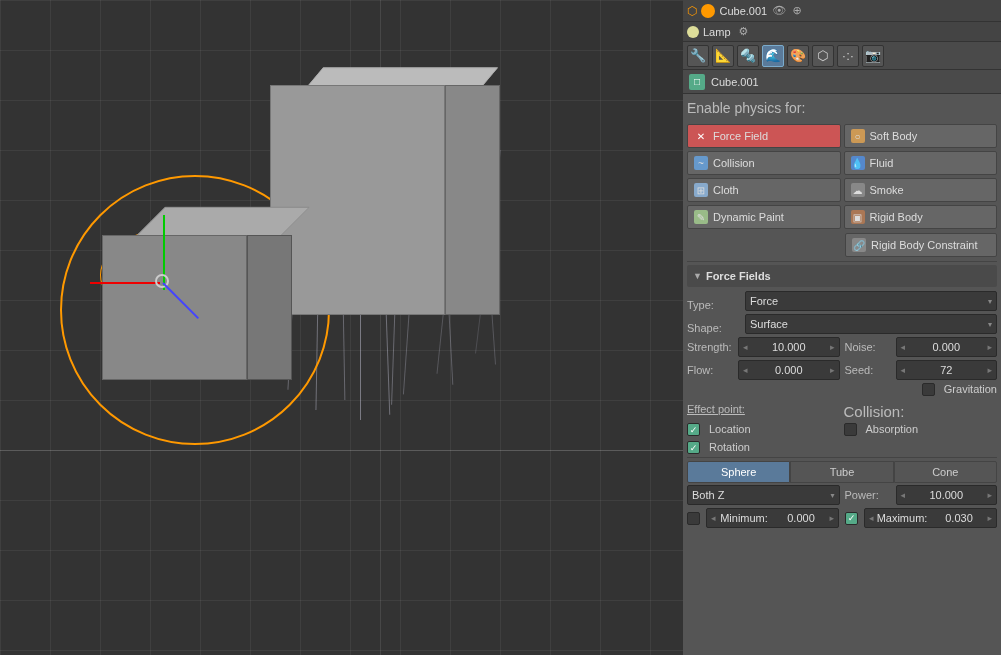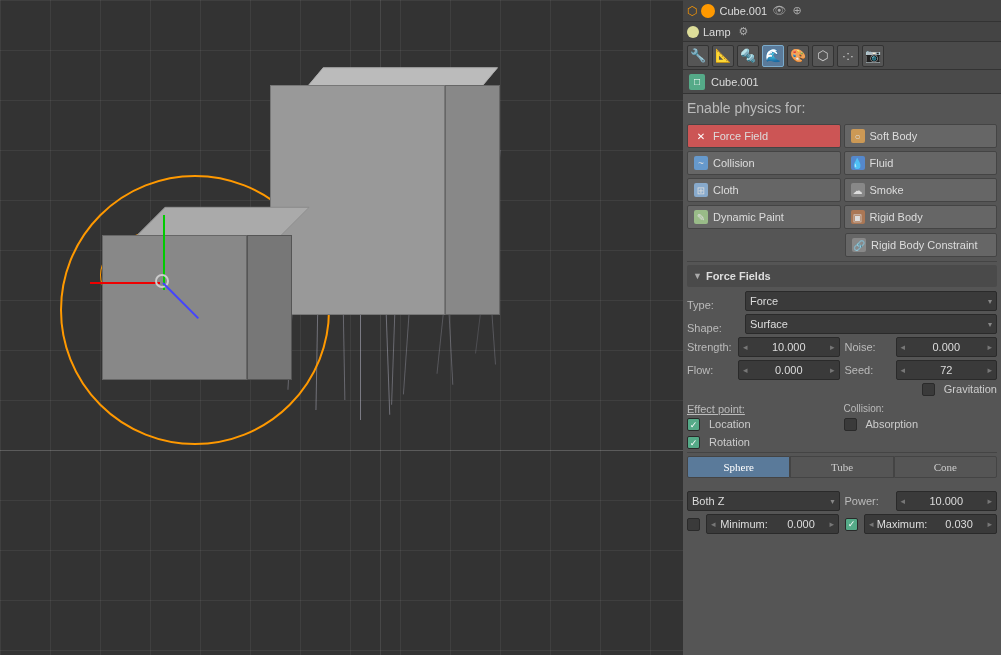--- a/index.html
+++ b/index.html
@@ -468,22 +468,21 @@
     }
 
     
     .falloff-label {
       font-size: 11px;
       color: #bbb;
       margin-bottom: 3px;
     }
     .btn-group {
       display: flex;
-      margin-bottom: 13px;
-      font-family: Liberation Serif, serif;
+      margin-bottom: 2px;
     }
     .btn-group-item {
       flex: 1;
       height: 22px;
       background: #555;
       border: 1px solid #444;
       display: flex;
       align-items: center;
       justify-content: center;
       cursor: pointer;
@@ -745,21 +744,21 @@
 
     <div style="display:flex;justify-content:flex-end;margin-bottom:4px;">
       <div class="check-row">
         <div class="checkbox"></div>
         <span class="check-label">Gravitation</span>
       </div>
     </div>
 
     <div class="two-col-check">
       <span style="font-size:11px;color:#bbb;text-decoration:underline;">Effect point:</span>
-      <span style="font-size:10px;color:#bbb;">Collision:</span>
+      <span style="font-size:15px;color:#bbb;">Collision:</span>
     </div>
 
     <div class="two-col-check" style="margin-top:3px;">
       <div class="check-row">
         <div class="checkbox checked"></div>
         <span class="check-label">Location</span>
       </div>
       <div class="check-row">
         <div class="checkbox"></div>
         <span class="check-label">Absorption</span>

